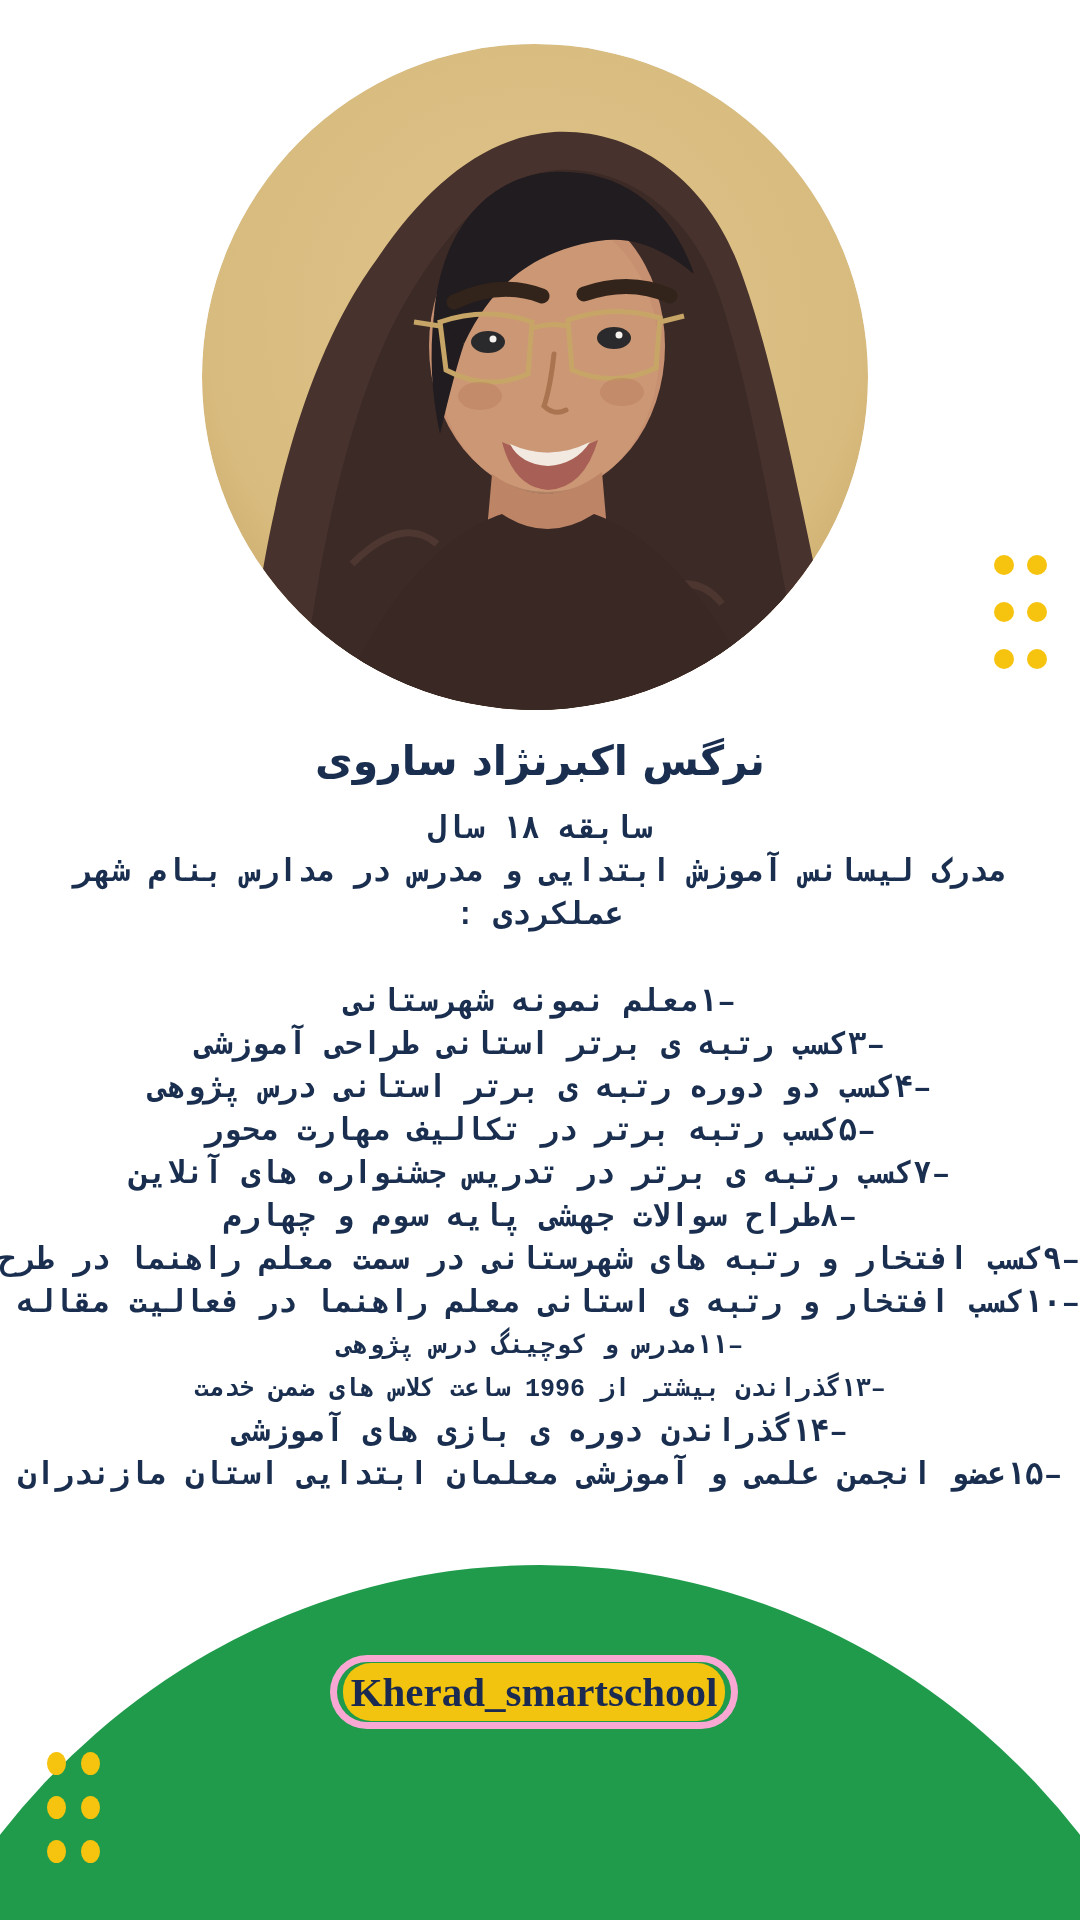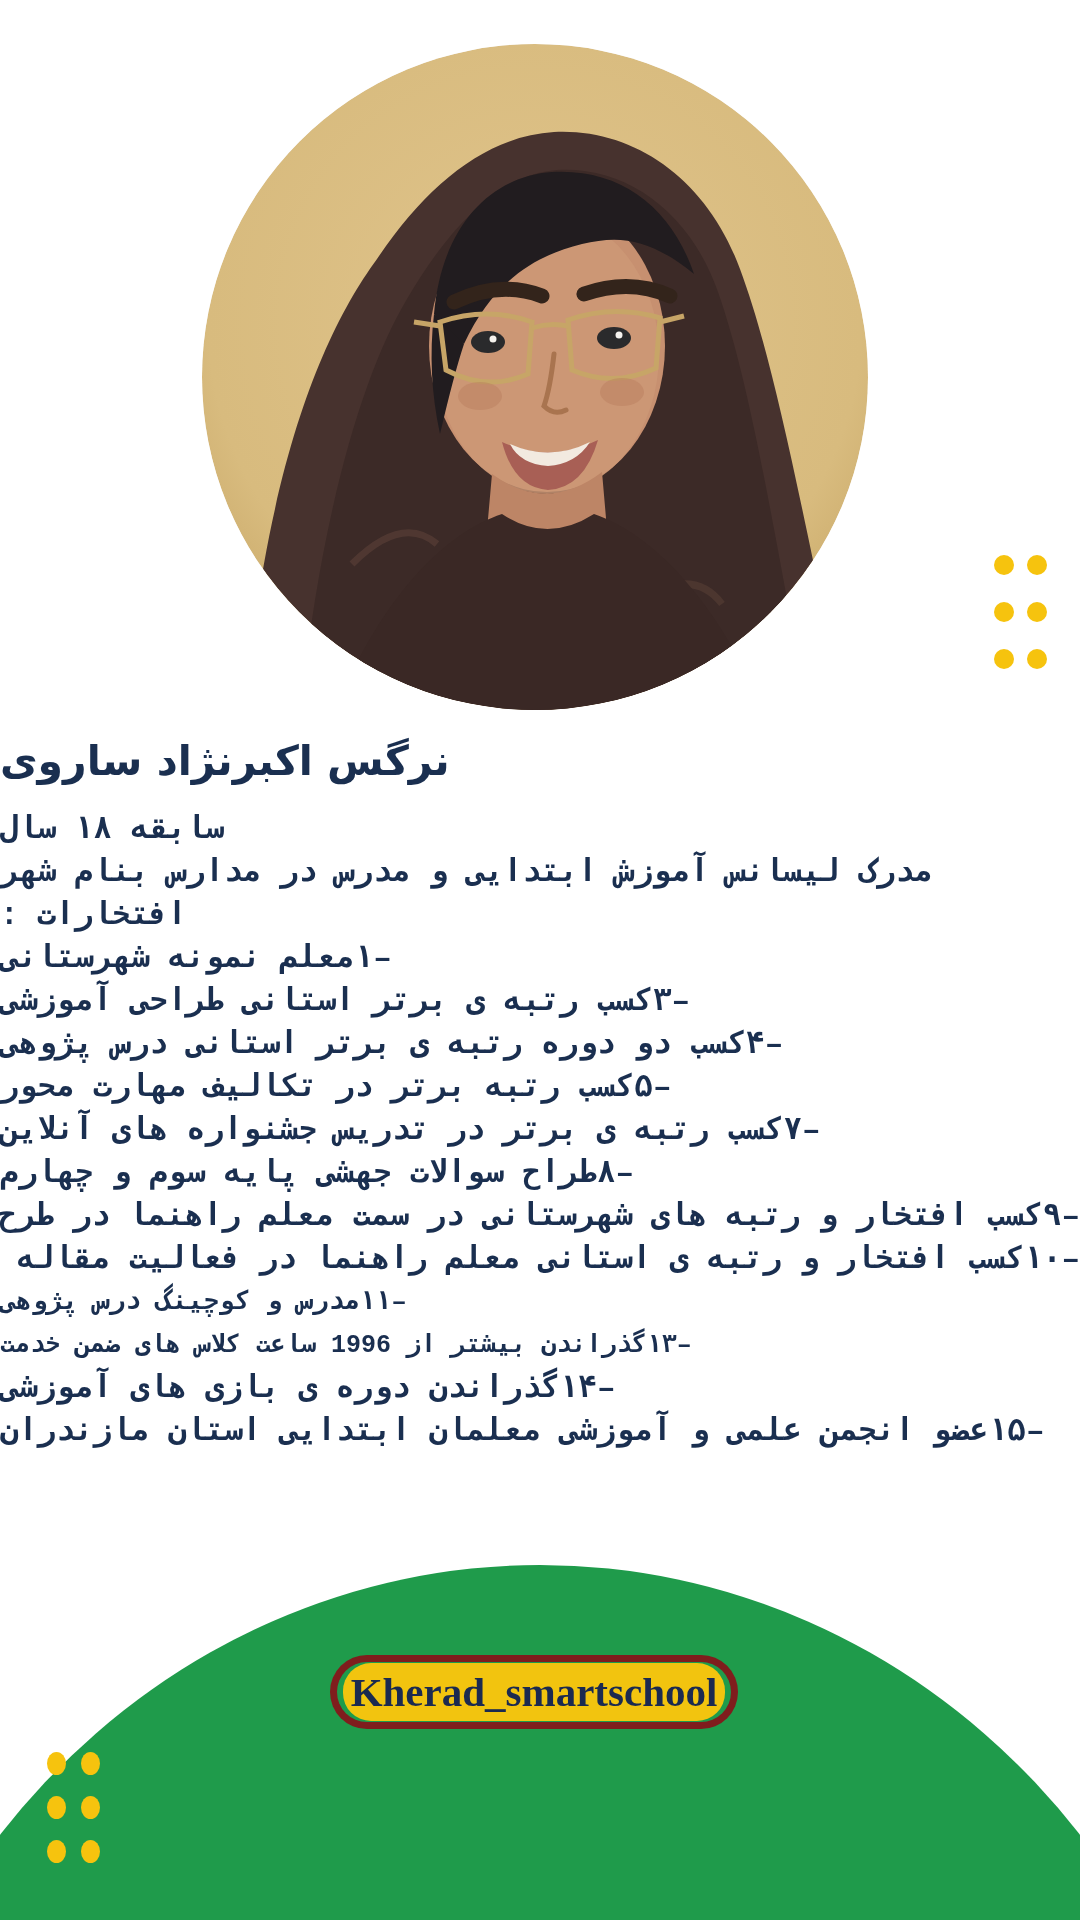--- a/index.html
+++ b/index.html
@@ -26,38 +26,38 @@
   
   .dots{position:absolute;display:grid;}
   .right-dots{left:994px;top:555px;grid-template-columns:20px 20px;gap:27px 13px;}
   .right-dots .dot{width:20px;height:20px;border-radius:50%;background:var(--yellow);}
   .left-dots{left:47px;top:1752px;grid-template-columns:19px 19px;gap:21px 15px;z-index:5;}
   .left-dots .dot{width:19px;height:23px;border-radius:50%;background:var(--yellow);}
 
   
   .content{
     position:absolute;top:736px;left:0;width:1080px;z-index:3;
-    text-align:left;color:var(--navy);font-weight:bold;
+    text-align:center;color:var(--navy);font-weight:bold;
   }
   .name{font-size:41px;line-height:50px;margin:0 0 22px 0;}
   .line{font-size:31px;line-height:43px;white-space:nowrap;font-family:Liberation Mono, monospace;}
-  .honors{display:block;}
+  .honors{display:block;margin-top:44px;}
   .honors .line:nth-child(9){font-size:26px;}
   .honors .line:nth-child(10){font-size:25px;}
 
   
   .dome{
     position:absolute;left:-160px;top:1565px;width:1400px;height:1484px;
     border-radius:50%;background:var(--green);z-index:1;
   }
 
   
   .pill-outer{
     position:absolute;left:330px;top:1655px;width:408px;height:74px;
-    background:#7f1d1d;border-radius:40px;display:flex;z-index:4;cursor:pointer;
+    background:#f9a8d4;border-radius:40px;display:flex;z-index:4;cursor:pointer;
   }
   .pill-mid{flex:1;margin:7px;background:var(--green);border-radius:32px;display:flex;}
   .pill-inner{
     flex:1;margin:1px 6px;background:var(--pill-yellow);border-radius:28px;
     display:flex;align-items:center;justify-content:center;
   }
   .handle{
     font-family:"Liberation Serif", serif;font-weight:bold;
     font-size:41px;color:#1b2a50;white-space:nowrap;
   }
@@ -130,21 +130,21 @@
   <span class="dot"></span>
   <span class="dot"></span>
   <span class="dot"></span>
   <span class="dot"></span>
 </div>
 
 <main class="content" dir="rtl">
   <h1 class="name">نرگس اکبرنژاد ساروی</h1>
   <div class="line">سابقه ۱۸ سال</div>
   <div class="line">مدرک لیسانس آموزش ابتدایی و مدرس در مدارس بنام شهر</div>
-  <div class="line">افتخارات :</div>
+  <div class="line">عملکردی :</div>
   <div class="honors">
       <div class="line">–۱معلم نمونه شهرستانی</div>
       <div class="line">–۳کسب رتبه ی برتر استانی طراحی آموزشی</div>
       <div class="line">–۴کسب دو دوره رتبه ی برتر استانی درس پژوهی</div>
       <div class="line">–۵کسب رتبه برتر در تکالیف مهارت محور</div>
       <div class="line">–۷کسب رتبه ی برتر در تدریس جشنواره های آنلاین</div>
       <div class="line">–۸طراح سوالات جهشی پایه سوم و چهارم</div>
       <div class="line">–۹کسب افتخار و رتبه های شهرستانی  در سمت معلم راهنما در طرح جابر در سه سال پیاپی</div>
       <div class="line">–۱۰کسب افتخار و رتبه ی استانی معلم راهنما در فعالیت مقاله نویسی با موضوع مازندران شناسی</div>
       <div class="line">–۱۱مدرس و کوچینگ درس پژوهی</div>

